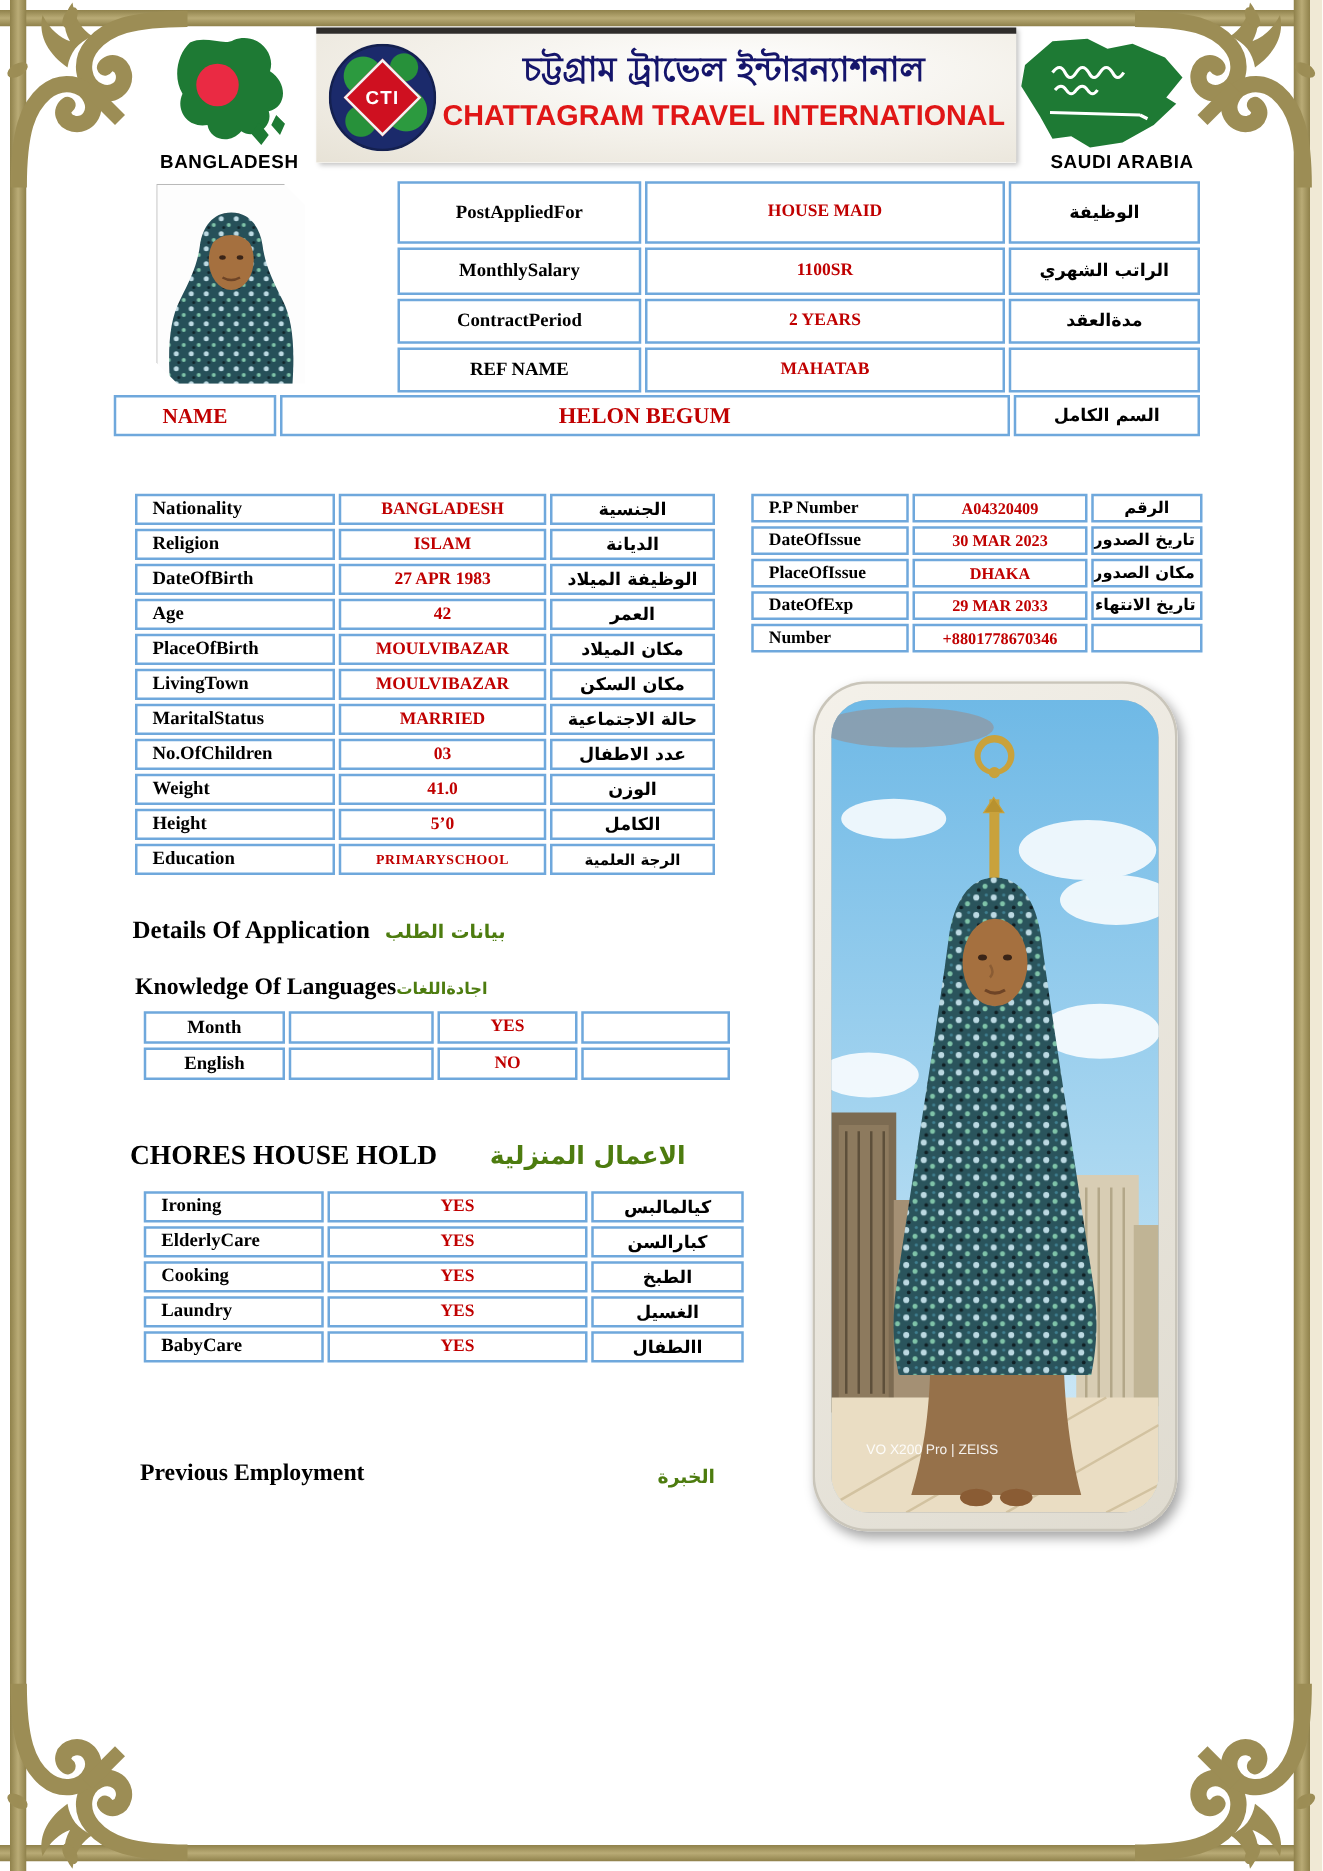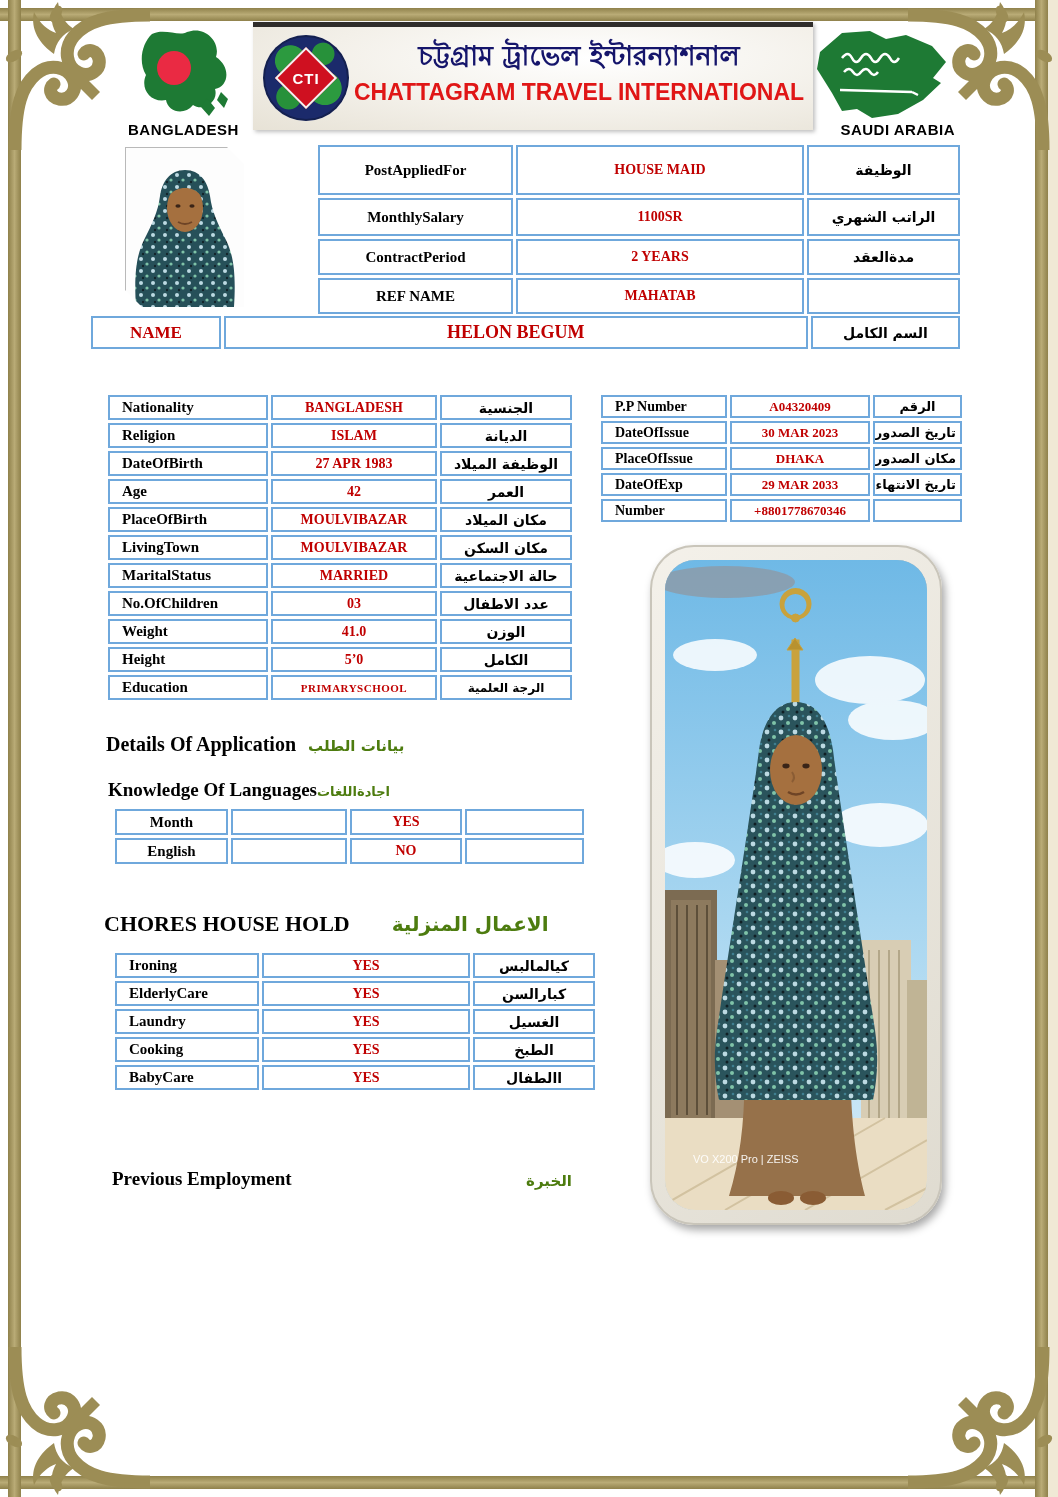--- a/index.html
+++ b/index.html
@@ -407,30 +407,30 @@
           <td class="lab">Ironing</td>
           <td class="val">YES</td>
           <td class="ara">كيالمالبس</td>
         </tr>
     <tr style="height:25px">
           <td class="lab">ElderlyCare</td>
           <td class="val">YES</td>
           <td class="ara">كبارالسن</td>
         </tr>
     <tr style="height:25px">
+          <td class="lab">Cooking</td>
+          <td class="val">YES</td>
+          <td class="ara">الطبخ</td>
+        </tr>
+    <tr style="height:25px">
           <td class="lab">Laundry</td>
           <td class="val">YES</td>
           <td class="ara">الغسيل</td>
         </tr>
     <tr style="height:25px">
-          <td class="lab">Cooking</td>
-          <td class="val">YES</td>
-          <td class="ara">الطبخ</td>
-        </tr>
-    <tr style="height:25px">
           <td class="lab">BabyCare</td>
           <td class="val">YES</td>
           <td class="ara">االطفال</td>
         </tr>
   </tbody>
     </table>
 
   <div class="abs" style="left:112px;top:1120px;width:460px;display:flex;justify-content:space-between;align-items:flex-end;margin-top:48px;">
     <span class="h-en" style="font-size:19px">Previous Employment</span>
     <span class="h-ar" style="font-size:15px">الخبرة</span>

